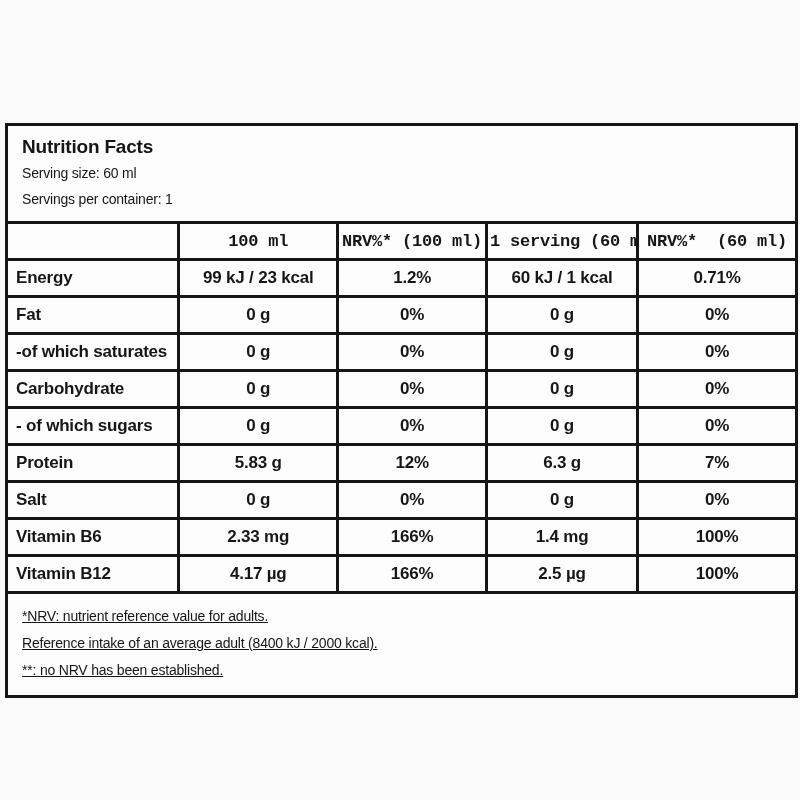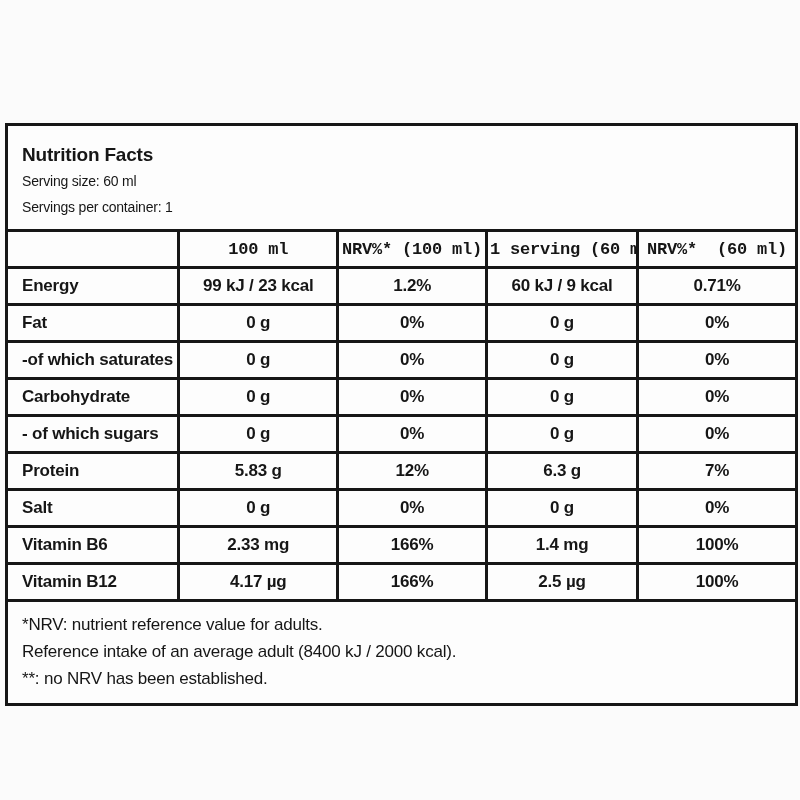--- a/index.html
+++ b/index.html
@@ -17,21 +17,20 @@
     left: 5px;
     top: 123px;
     width: 793px;
     box-sizing: border-box;
     border: 3px solid #161616;
     background: #fdfdfd;
   }
   .panel-header {
     padding: 7px 14px 9px 14px;
     border-bottom: 3px solid #161616;
-    margin-top: 8px;
   }
   .panel-title {
     font-size: 19px;
     font-weight: 700;
     line-height: 27px;
     letter-spacing: -0.2px;
   }
   .panel-sub {
     font-size: 14px;
     font-weight: 400;
@@ -50,35 +49,36 @@
     font-weight: 700;
     text-align: center;
     vertical-align: middle;
     letter-spacing: -0.2px;
     white-space: pre;
     overflow: hidden;
     padding: 0 2px;
   }
   .nutrition .lbl {
     text-align: left;
-    padding-left: 14px;
+    padding-left: 8px;
   }
   .nutrition thead th { border-top: none; font-family: Liberation Mono, monospace; }
   .nutrition tr > *:first-child { border-left: none; }
   .nutrition tr > *:last-child { border-right: none; }
   .nutrition tbody tr:last-child > * { border-bottom: none; }
   .panel-footer {
     border-top: 3px solid #161616;
     padding: 9px 14px 11px 14px;
   }
   .footnote {
-    font-size: 17px;
+    font-size: 14px;
     font-weight: 400;
     line-height: 27px;
     letter-spacing: -0.2px;
+    text-decoration: underline;
   }
 </style>
 </head>
 <body>
 
 <div class="panel">
 
   <div class="panel-header">
     <div class="panel-title">Nutrition Facts</div>
     <div class="panel-sub">Serving size: 60 ml</div>
@@ -100,21 +100,21 @@
         <th>NRV%* (100 ml)</th>
         <th>1 serving (60 ml)</th>
         <th>NRV%*  (60 ml)</th>
       </tr>
     </thead>
     <tbody>
       <tr>
         <td class="lbl">Energy</td>
         <td>99 kJ / 23 kcal</td>
         <td>1.2%</td>
-        <td>60 kJ / 9 kcal</td>
+        <td>60 kJ / 1 kcal</td>
         <td>0.71%</td>
       </tr>
       <tr>
         <td class="lbl">Fat</td>
         <td>0 g</td>
         <td>0%</td>
         <td>0 g</td>
         <td>0%</td>
       </tr>
       <tr>

